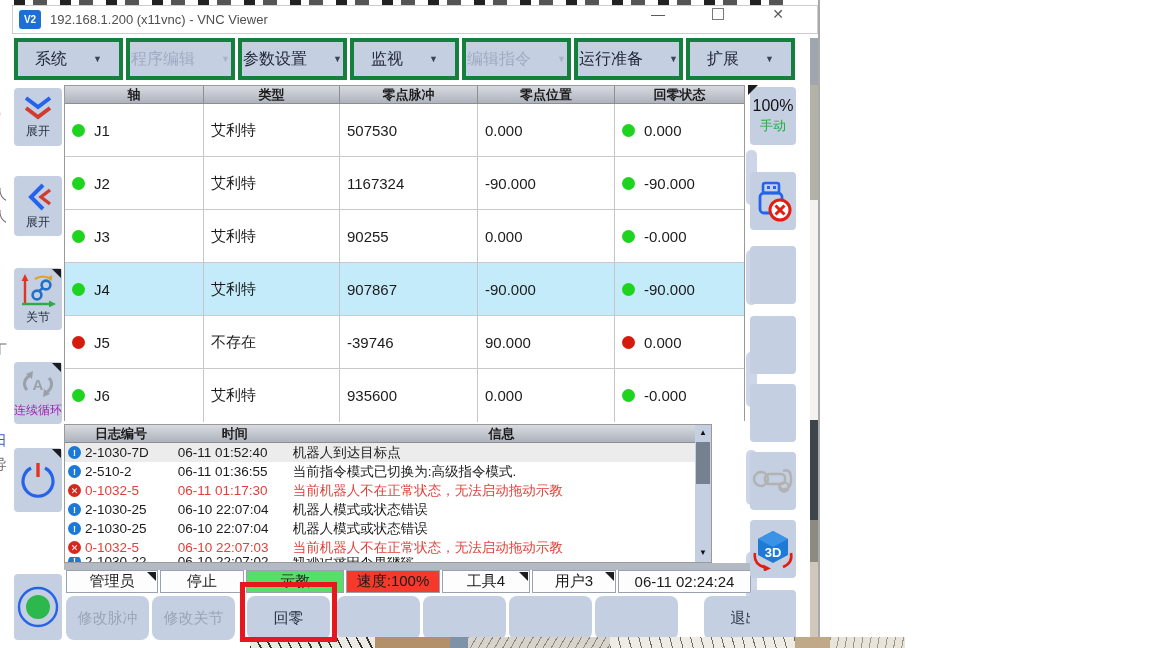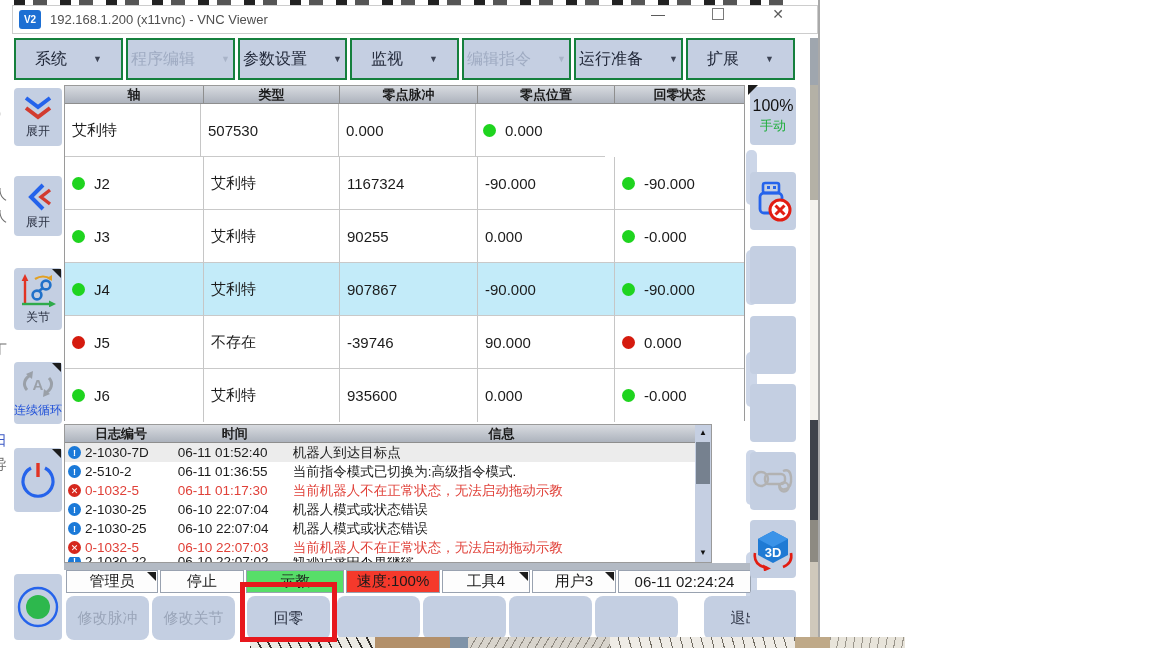--- a/index.html
+++ b/index.html
@@ -15,30 +15,30 @@
   #vnc-logo { width:22px; height:19px; margin-left:6px; background:#1d6fd3; border-radius:3px;
     color:#fff; font-size:10px; font-weight:bold; display:flex; align-items:center; justify-content:center; }
   #title-text { margin-left:9px; font-size:13px; color:#4f4f4f; }
   .winctl { position:absolute; top:0; width:40px; height:28px; display:flex; align-items:center;
     justify-content:center; font-size:14px; color:#5b5b5b; }
   #btn-min { left:638px; } #btn-max { left:698px; } #btn-close { left:758px; }
   #btn-max i { width:12px; height:12px; border:1px solid #7a7a7a; display:block; }
 
   
   #menubar { left:14px; top:38px; width:781px; height:42px; display:flex; gap:3px; }
-  .menu-btn { flex:1; background:#c5cfe2; border:2px solid #15803d; display:flex;
+  .menu-btn { flex:1; background:#c5cfe2; border:4px solid #15803d; display:flex;
     align-items:center; justify-content:center; gap:26px; font-size:16px; color:#22293a; }
   .menu-btn .arr { font-size:9px; color:#3c4354; }
   .menu-btn.disabled { color:#9fabc2; } .menu-btn.disabled .arr { color:#a9b4c8; }
 
   
   .tbtn { background:#c4cfe2; border-radius:4px; position:absolute; display:flex;
     flex-direction:column; align-items:center; justify-content:center; gap:2px; }
   .tbtn .lbl { font-size:12px; color:#2a3142; }
-  .tbtn .lbl.dis { color:#1d4ed8; }
+  .tbtn .lbl.dis { color:#a21caf; }
   .corner-tr { position:absolute; top:1px; right:1px; width:0; height:0;
     border-top:9px solid #1c1c1c; border-left:9px solid transparent; }
   .corner-tl { position:absolute; top:-2px; left:-2px; width:0; height:0;
     border-top:10px solid #1c1c1c; border-right:10px solid transparent; }
 
   
   #axis-table { left:64px; top:85px; width:681px; height:336px; background:#fff; border:1px solid #9a9a9a; }
   #axis-head { display:flex; height:18px; background:linear-gradient(#d8dbe0,#adb3bd);
     border-bottom:1px solid #8e8e8e; }
   #axis-head .h { font-size:13px; font-weight:bold; text-align:center; line-height:17px;
@@ -258,20 +258,24 @@
 <div class="abs" id="axis-table">
   <div id="axis-head">
     <div class="h w0">轴</div>
     <div class="h w1">类型</div>
     <div class="h w2">零点脉冲</div>
     <div class="h w3">零点位置</div>
     <div class="h w4" style="border-right:none;">回零状态</div>
   </div>
 
   <div class="arow">
+    <div class="c w0">
+        <span class="dot g"></span>
+        <span>J1</span>
+      </div>
     <div class="c w1">艾利特</div>
     <div class="c w2">507530</div>
     <div class="c w3">0.000</div>
     <div class="c w4" style="border-right:none;">
         <span class="dot g"></span>
         <span>0.000</span>
       </div>
   </div>
 
   <div class="arow">

